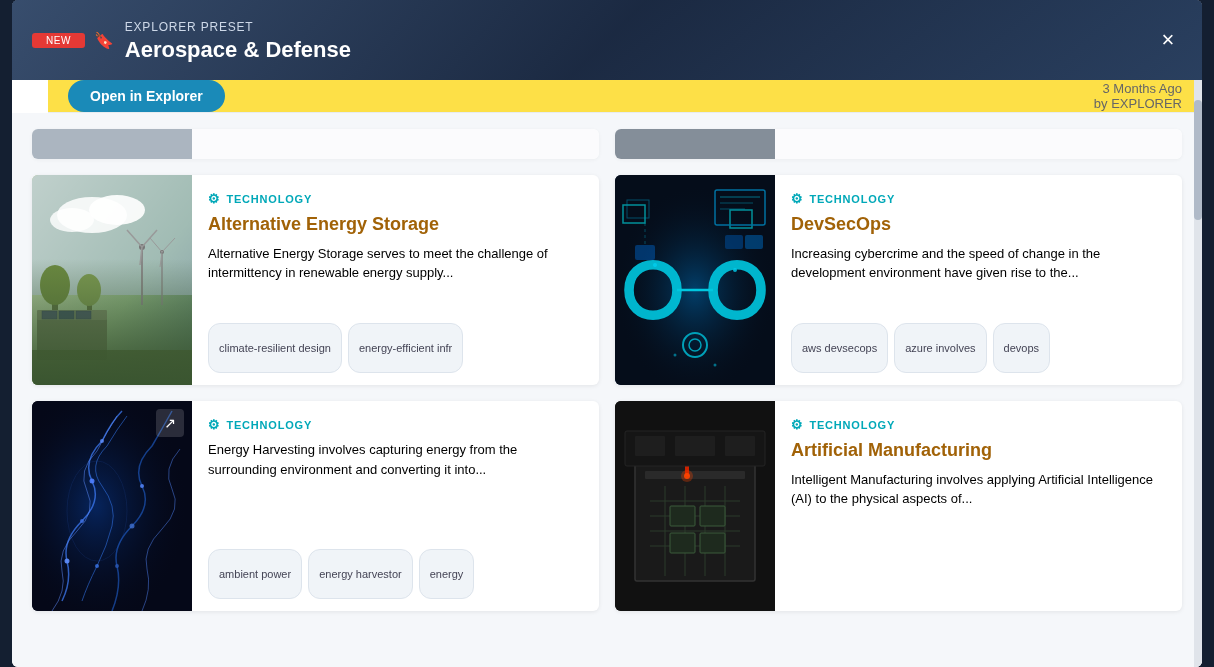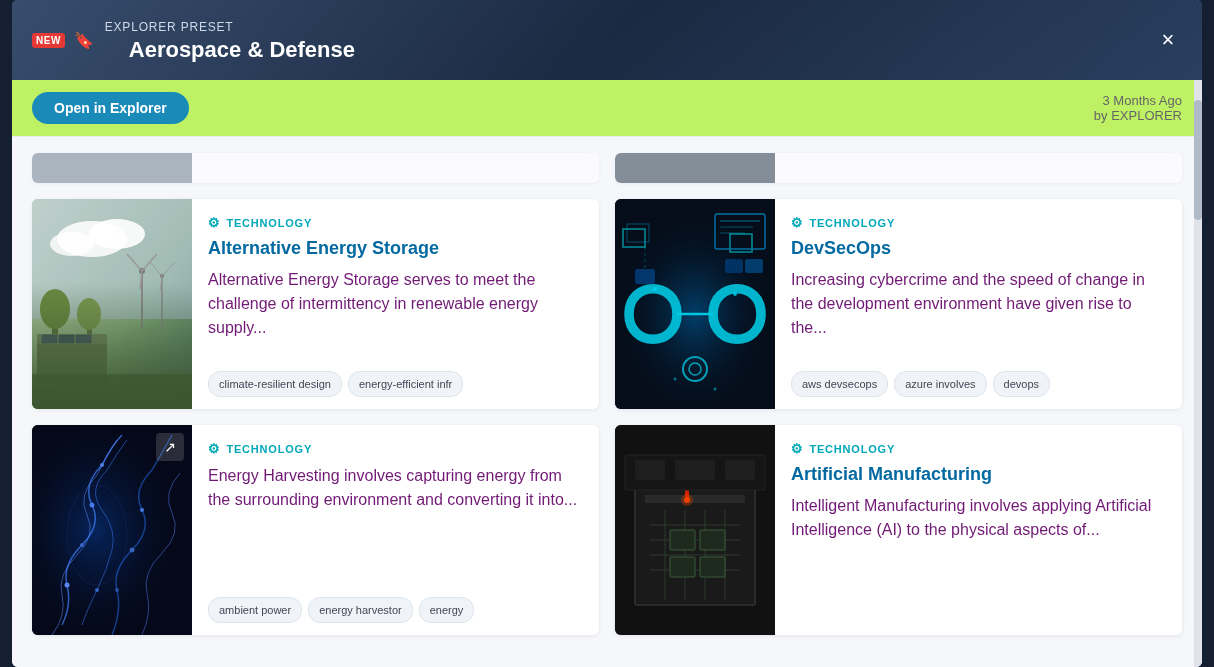--- a/index.html
+++ b/index.html
@@ -48,22 +48,22 @@
       z-index: 1;
       display: flex;
       align-items: center;
       gap: 10px;
     }
 
     .new-badge {
       background: #e53935;
       color: white;
       font-size: 10px;
-      font-weight: 700;
-      padding: 2px 4px;
+      font-weight: 400;
+      padding: 2px 14px;
       border-radius: 3px;
       letter-spacing: 0.5px;
     }
 
     .bookmark-icon {
       color: white;
       font-size: 16px;
     }
 
     .preset-label {
@@ -73,21 +73,20 @@
       letter-spacing: 0.8px;
       text-transform: uppercase;
     }
 
     .modal-title {
       color: white;
       font-size: 22px;
       font-weight: 600;
       margin-top: 2px;
       display: block;
-      margin-left: 24px;
     }
 
     .close-btn {
       position: absolute;
       right: 18px;
       top: 50%;
       transform: translateY(-50%);
       z-index: 1;
       background: none;
       border: none;
@@ -95,27 +94,28 @@
       font-size: 22px;
       cursor: pointer;
       width: 32px;
       height: 32px;
       display: flex;
       align-items: center;
       justify-content: center;
     }
 
     .toolbar {
-      background: #bef264;
-      padding: 12px 20px;
+      background: #fde047;
+      padding: 0 20px;
       display: flex;
       align-items: center;
       justify-content: space-between;
       border-bottom: 1px solid #e8ecf0;
       flex-shrink: 0;
+      margin-left: 36px;
     }
 
     .open-btn {
       background: #1a8ab8;
       color: white;
       border: none;
       border-radius: 20px;
       padding: 8px 22px;
       font-size: 14px;
       font-weight: 600;
@@ -197,43 +197,43 @@
       text-transform: uppercase;
     }
 
     .card-category-icon {
       font-size: 13px;
     }
 
     .card-title {
       font-size: 18px;
       font-weight: 700;
-      color: #0369a1;
+      color: #a16207;
       line-height: 1.2;
     }
 
     .card-description {
-      font-size: 16px;
-      color: #701a75;
+      font-size: 13px;
+      color: #000000;
       line-height: 1.5;
       flex: 1;
     }
 
     .card-tags {
       display: flex;
       flex-wrap: nowrap;
       gap: 6px;
       overflow: hidden;
     }
 
     .tag {
       background: #f0f4f8;
       border: 1px solid #dde4ec;
       border-radius: 12px;
-      padding: 6px 10px;
+      padding: 18px 10px;
       font-size: 11px;
       color: #445;
       white-space: nowrap;
     }
 
     
     .img-energy-storage {
       background: linear-gradient(135deg, #b8c8a0 0%, #8ab090 40%, #5a8070 100%);
       position: relative;
     }

